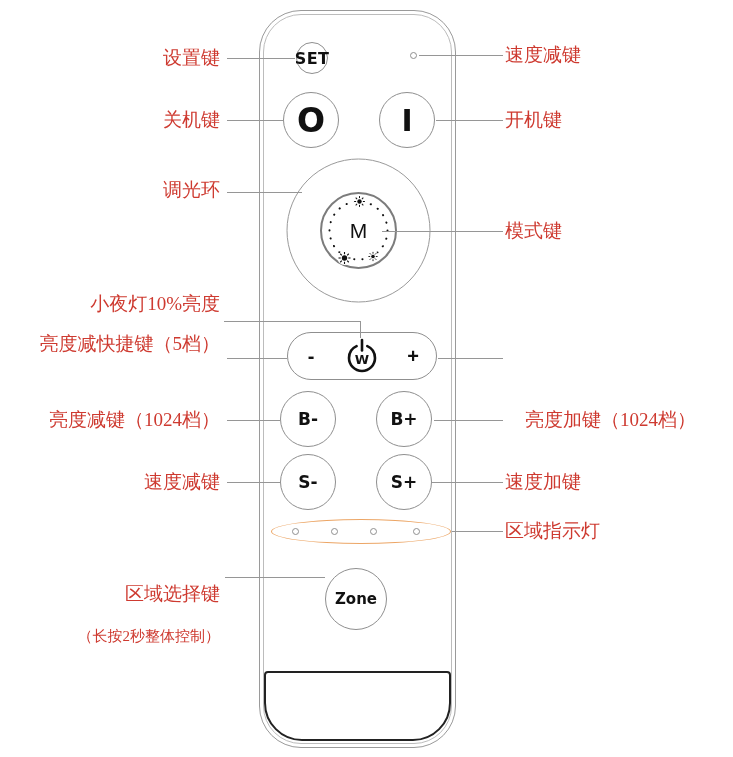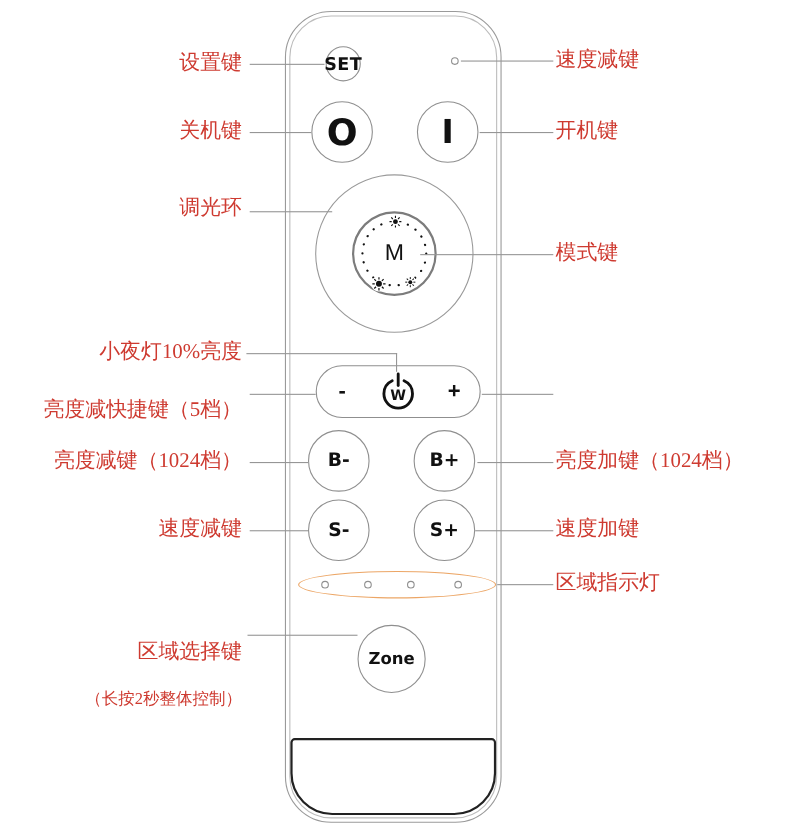--- a/index.html
+++ b/index.html
@@ -52,25 +52,25 @@
   .zone-led{position:absolute;top:528px;width:7px;height:7px;border:1px solid #8f8f8f;
     border-radius:50%;background:#fff;box-sizing:border-box;}
   #zled1{left:292px;} #zled2{left:331px;} #zled3{left:370px;} #zled4{left:413px;}
   #btn-zone{left:325px;top:568px;width:62px;height:62px;font-size:15px;}
 
   
   .ann{position:absolute;color:#ce3a30;white-space:nowrap;transform:translateY(-50%);
     font-family:"Liberation Serif","DejaVu Serif",serif;font-size:19px;line-height:1.1;}
   .ann-left{right:513px;text-align:right;}
   .ann-right{left:505px;text-align:left;}
-  #al0{top:58px;text-align:right;} #al1{top:120px;} #al2{top:190px;} #al3{top:321px;text-align:center;}
-  #al4{top:374px;text-align:right;} #al5{top:420px;} #al6{top:482px;margin-left:40px;} #al7{top:594px;}
+  #al0{top:58px;text-align:right;} #al1{top:120px;} #al2{top:190px;} #al3{top:304px;text-align:center;}
+  #al4{top:344px;text-align:right;} #al5{top:420px;} #al6{top:482px;margin-left:40px;} #al7{top:594px;}
   #al7sub{top:636px;font-size:15px;}
   #ar0{top:55px;} #ar1{top:120px;} #ar2{top:231px;} #ar3{top:358px;}
-  #ar4{top:420px;} #ar5{top:482px;} #ar6{top:531px;}
+  #ar4{top:420px;margin-left:20px;} #ar5{top:482px;} #ar6{top:531px;}
 
   
   .ln{position:absolute;background:#969696;height:1px;}
   .lnv{position:absolute;background:#969696;width:1px;}
   #ln-set{left:227px;top:58px;width:68px;}
   #ln-off{left:227px;top:120px;width:56px;}
   #ln-ring{left:227px;top:192px;width:75px;}
   #ln-night-h{left:224px;top:321px;width:137px;}
   #ln-night-v{left:360px;top:321px;height:17px;}
   #ln-dm5{left:227px;top:358px;width:60px;}

